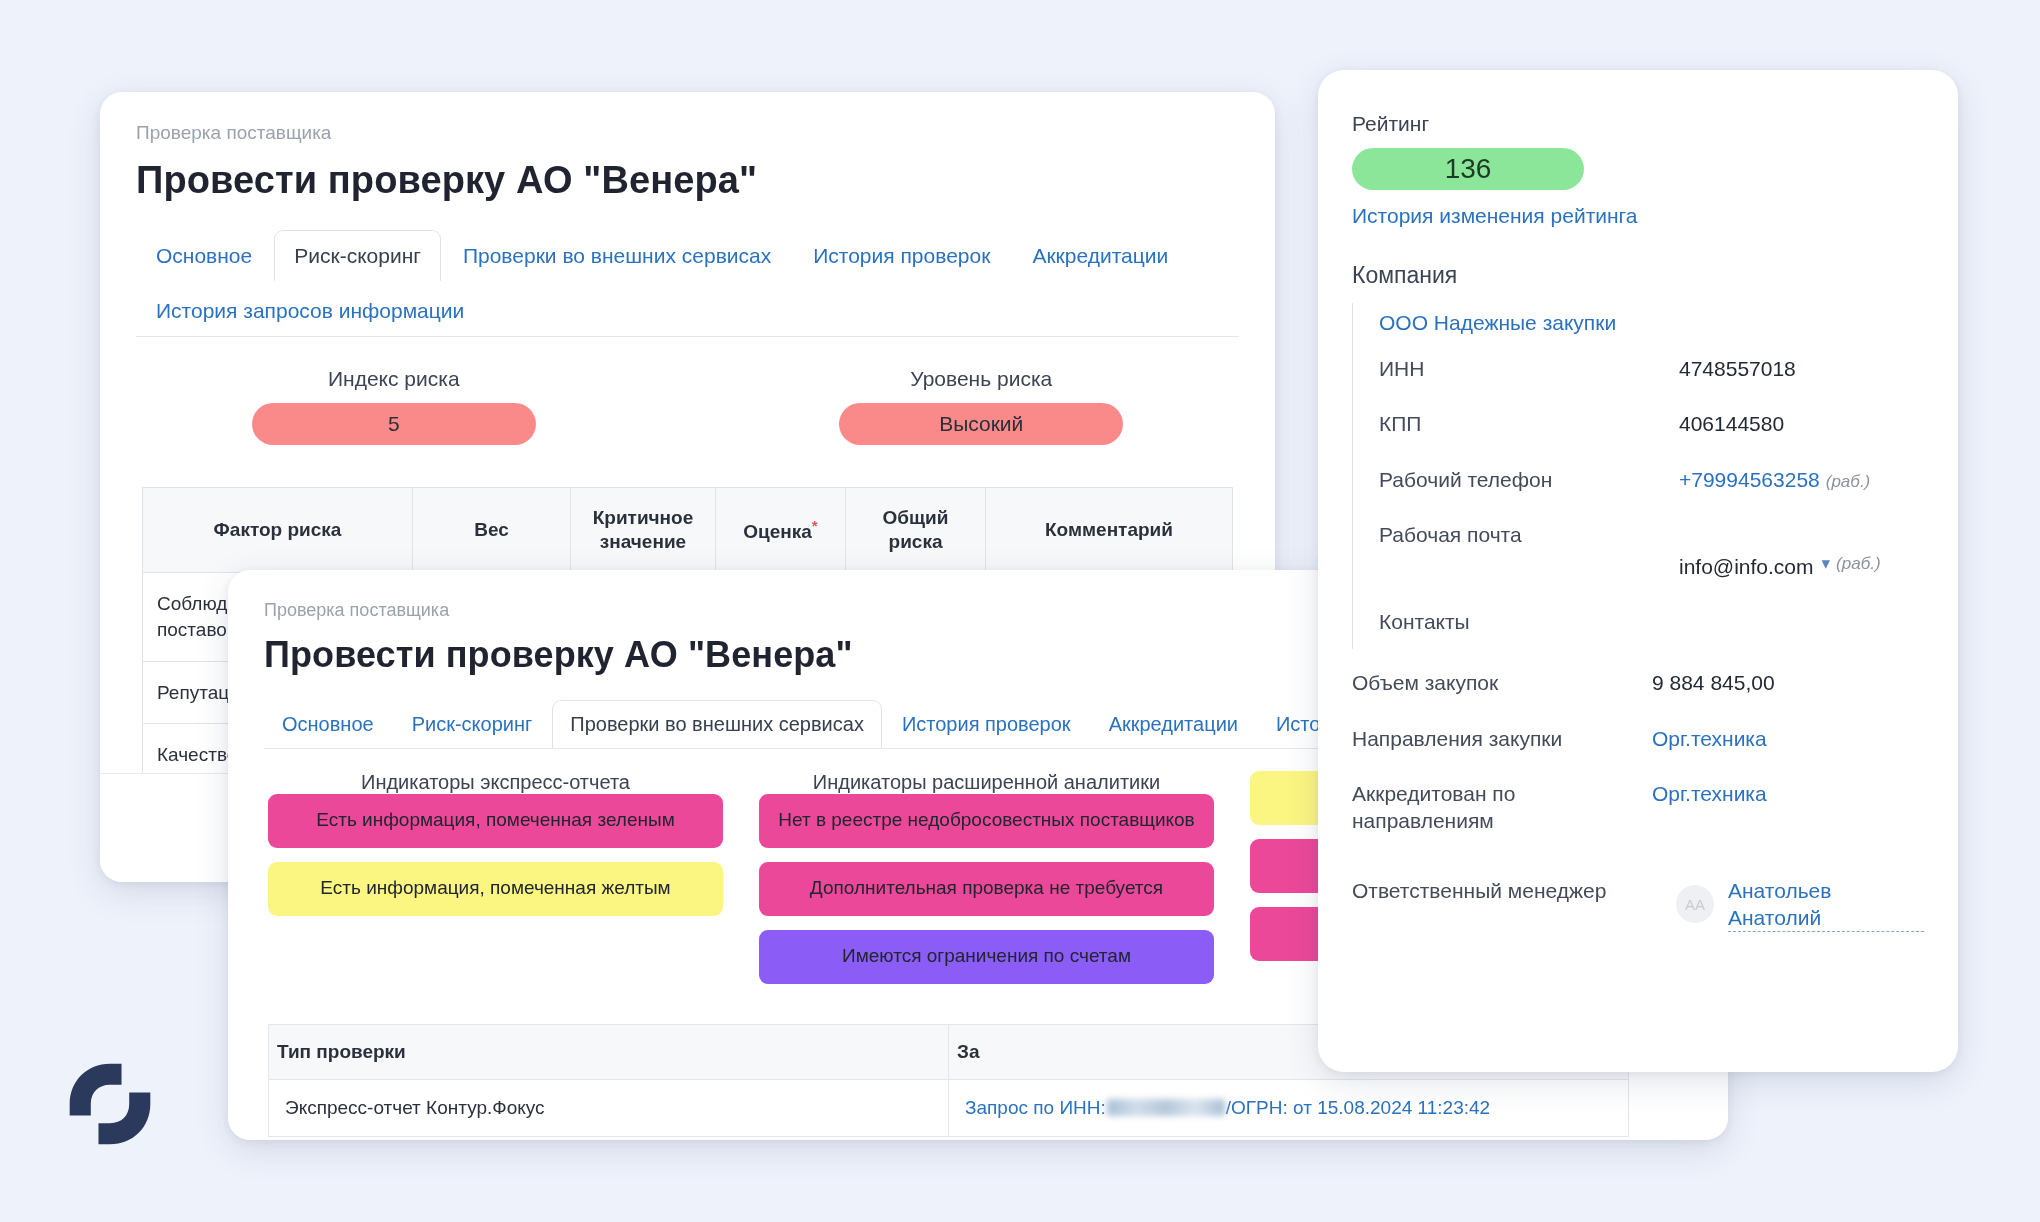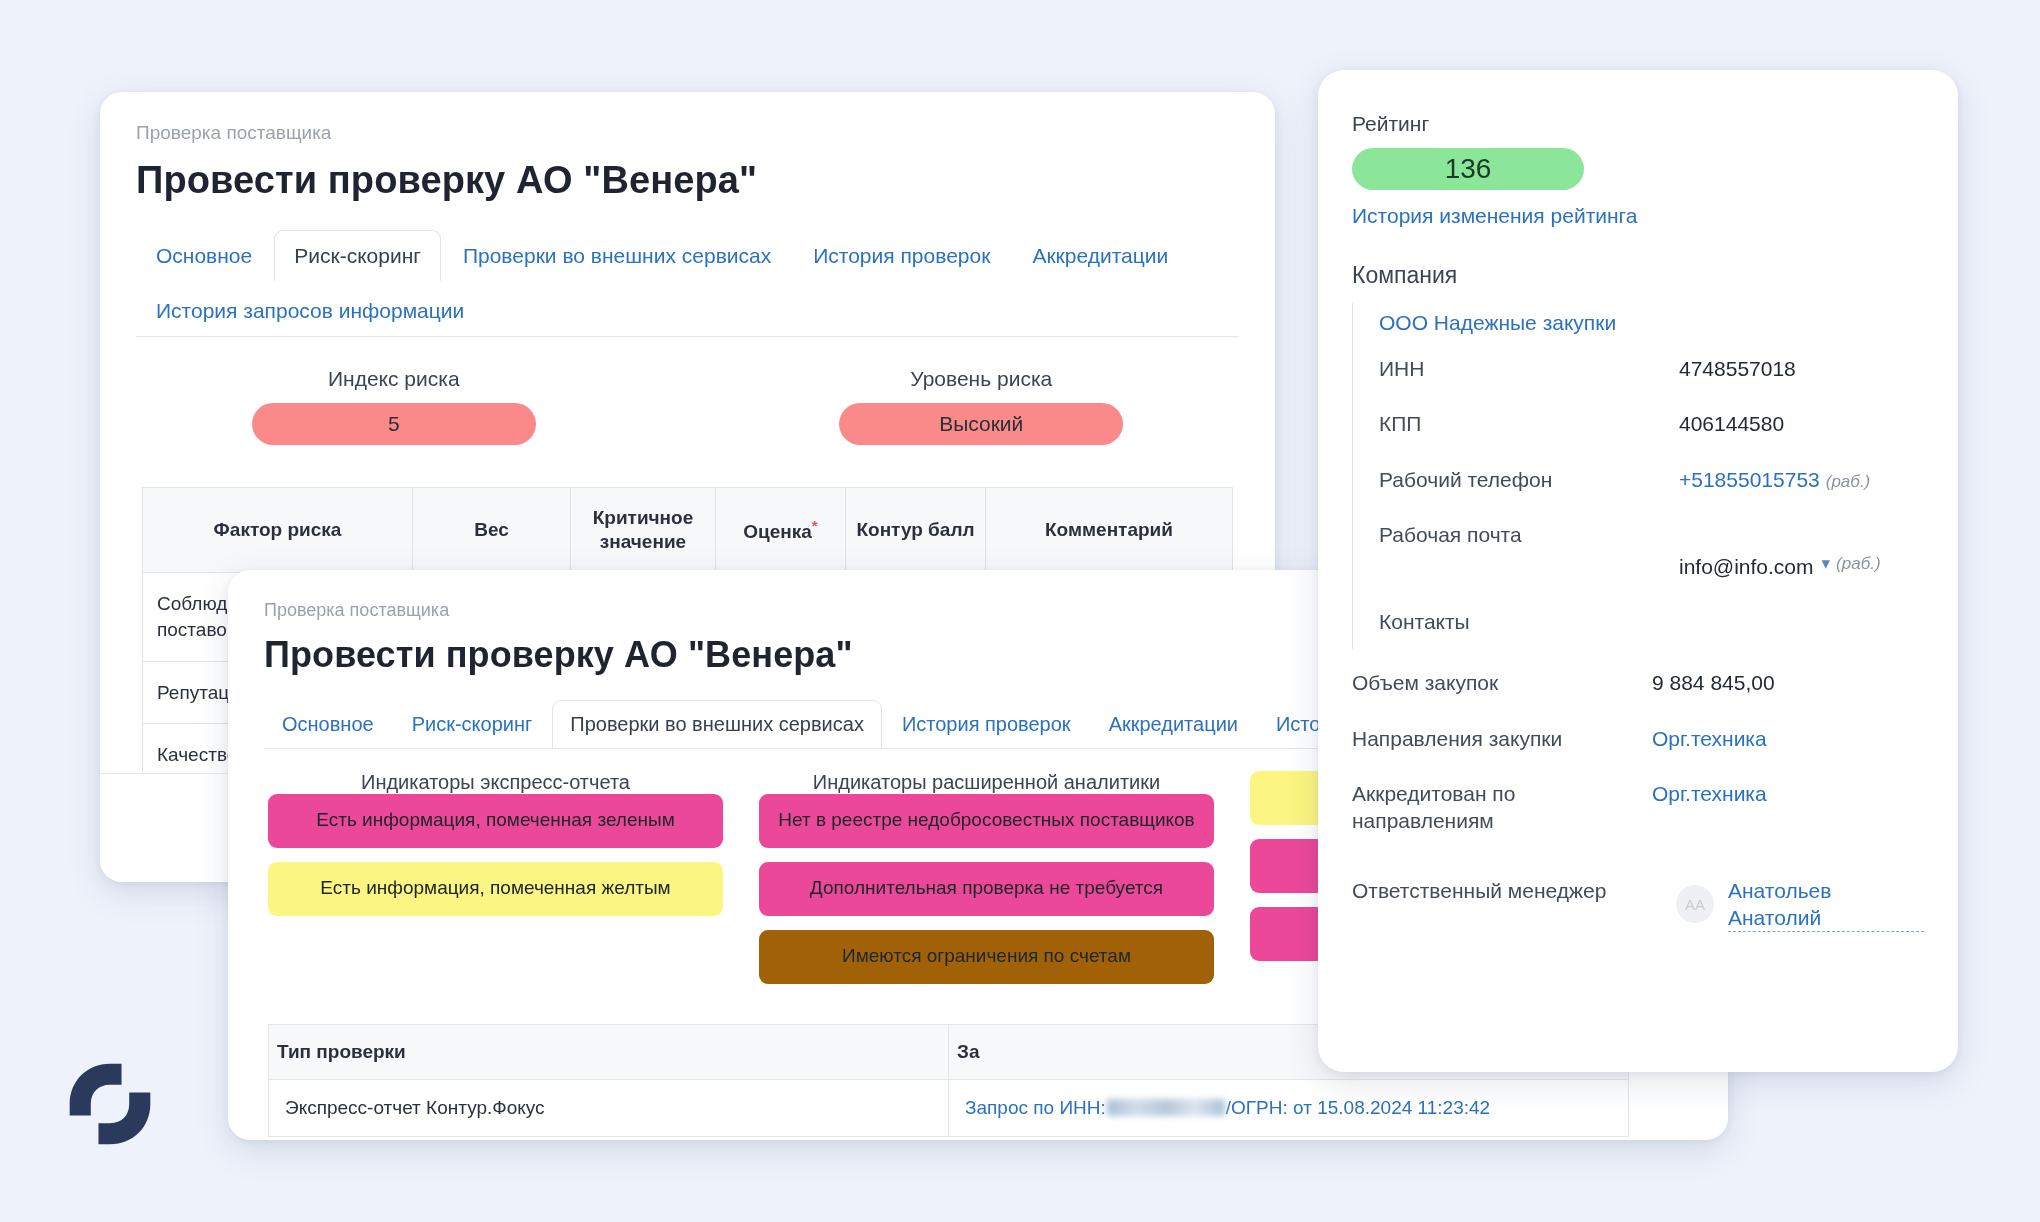--- a/index.html
+++ b/index.html
@@ -77,21 +77,21 @@
   .ind-wrap{display:flex;margin-top:22px;padding:0 40px 0 40px;gap:36px;}
   .ind-col{display:flex;flex-direction:column;align-items:center;width:460px;}
   .ind-head{font-size:20px;color:#3c4453;text-align:center;}
   .chip{
     width:455px;min-height:54px;border-radius:9px;display:flex;align-items:center;
     justify-content:center;text-align:center;font-size:19px;color:#20262f;
     margin-bottom:14px;padding:6px 16px;box-sizing:border-box;line-height:1.3;
   }
   .chip.green{background:#ec4899;}
   .chip.yellow{background:#fbf681;}
-  .chip.red{background:#a16207;}
+  .chip.red{background:#8b5cf6;}
 
   table.ct{border-collapse:collapse;width:1360px;margin:26px 0 0 40px;table-layout:fixed;}
   table.ct th,table.ct td{border:1px solid #e2e6ed;font-size:19px;}
   table.ct th{background:#f7f8fa;font-weight:700;color:#2b313c;padding:16px 8px;text-align:left;}
   table.ct td{padding:17px 16px;color:#2b313c;}
   .lnk{color:#2a72c0;}
   .blur{
     display:inline-block;width:118px;height:17px;vertical-align:-2px;
     background:linear-gradient(90deg,#9ab4cf,#c9d7e6,#a9bed3,#d5e0ec,#9ab4cf);
     filter:blur(3px);opacity:.85;border-radius:3px;margin:0 1px;
@@ -166,21 +166,21 @@
         <col style="width:130px">
           <col style="width:140px">
           <col style="width:247px">
       </colgroup>
       <thead>
         <tr>
           <th>Фактор риска</th>
           <th>Вес</th>
           <th>Критичное значение</th>
           <th><span>Оценка</span><span class="req">*</span></th>
-          <th>Контур балл</th>
+          <th>Общий риска</th>
           <th>Комментарий</th>
         </tr>
       </thead>
       <tbody>
         <tr>
           <td>Соблюдение сроков поставок</td>
           <td>25</td>
           <td>10</td>
           <td>0</td>
           <td>0,00</td>
@@ -292,21 +292,21 @@
         </div>
 
         <div class="rp-row">
           <div class="k">КПП</div>
           <div class="v">406144580</div>
         </div>
 
         <div class="rp-row">
           <div class="k">Рабочий телефон</div>
           <div class="v">
-            <a class="lnk" style="text-decoration:none;">+51855015753</a><span class="sub">(раб.)</span>
+            <a class="lnk" style="text-decoration:none;">+79994563258</a><span class="sub">(раб.)</span>
           </div>
         </div>
 
         <div class="rp-row">
           <div class="k">Рабочая почта</div>
           <div class="v" style="display:flex;align-items:flex-start;margin-top:32px;">
             <span>info@info.com</span>
             <span class="chev">▾</span>
             <span class="sub" style="margin-left:0;">(раб.)</span>
           </div>

